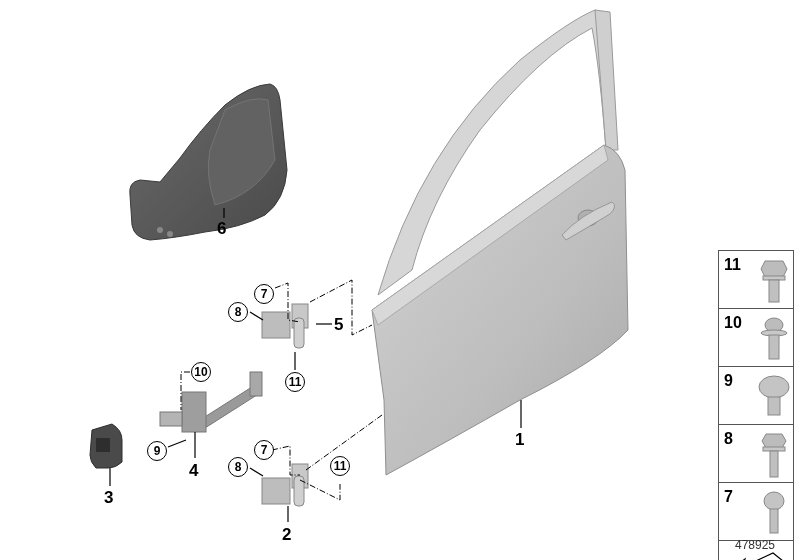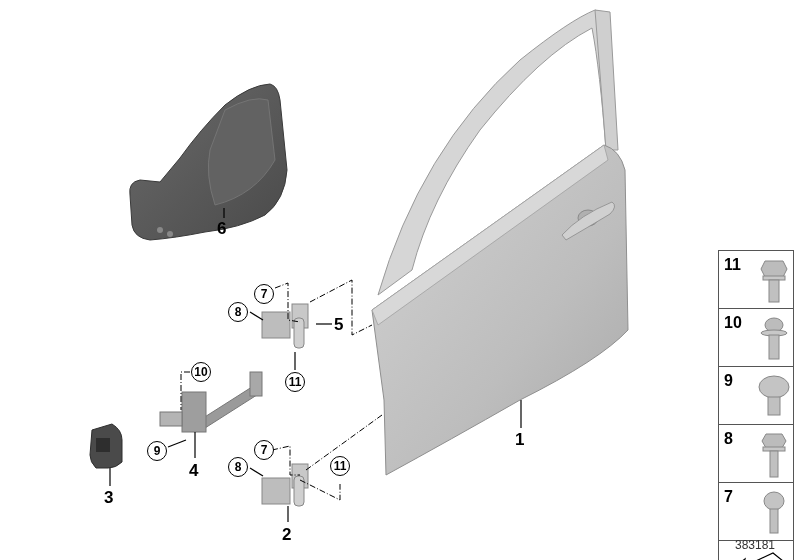--- a/index.html
+++ b/index.html
@@ -155,14 +155,14 @@
         <rect x="13" y="20" width="8" height="24" fill="#c0c0c0" stroke="#888"></rect>
       </svg>
     </div>
     <div class="legend-cell">
       <svg style="position:absolute;left:6px;top:8px;" width="62" height="40" viewBox="0 0 62 40">
         <path d="M4 22 L20 10 L18 18 L48 4 L58 12 L28 28 L32 32 L4 34 Z" fill="#fff" stroke="#000" stroke-width="1.2"></path>
         <path d="M4 34 L32 32 L28 28 L58 12 L58 16 L30 32 L34 38 L4 38 Z" fill="#000"></path>
       </svg>
     </div>
   </div>
-  <div class="diagram-id">383181</div>
+  <div class="diagram-id">478925</div>
 </div>
 
 </body></html>

